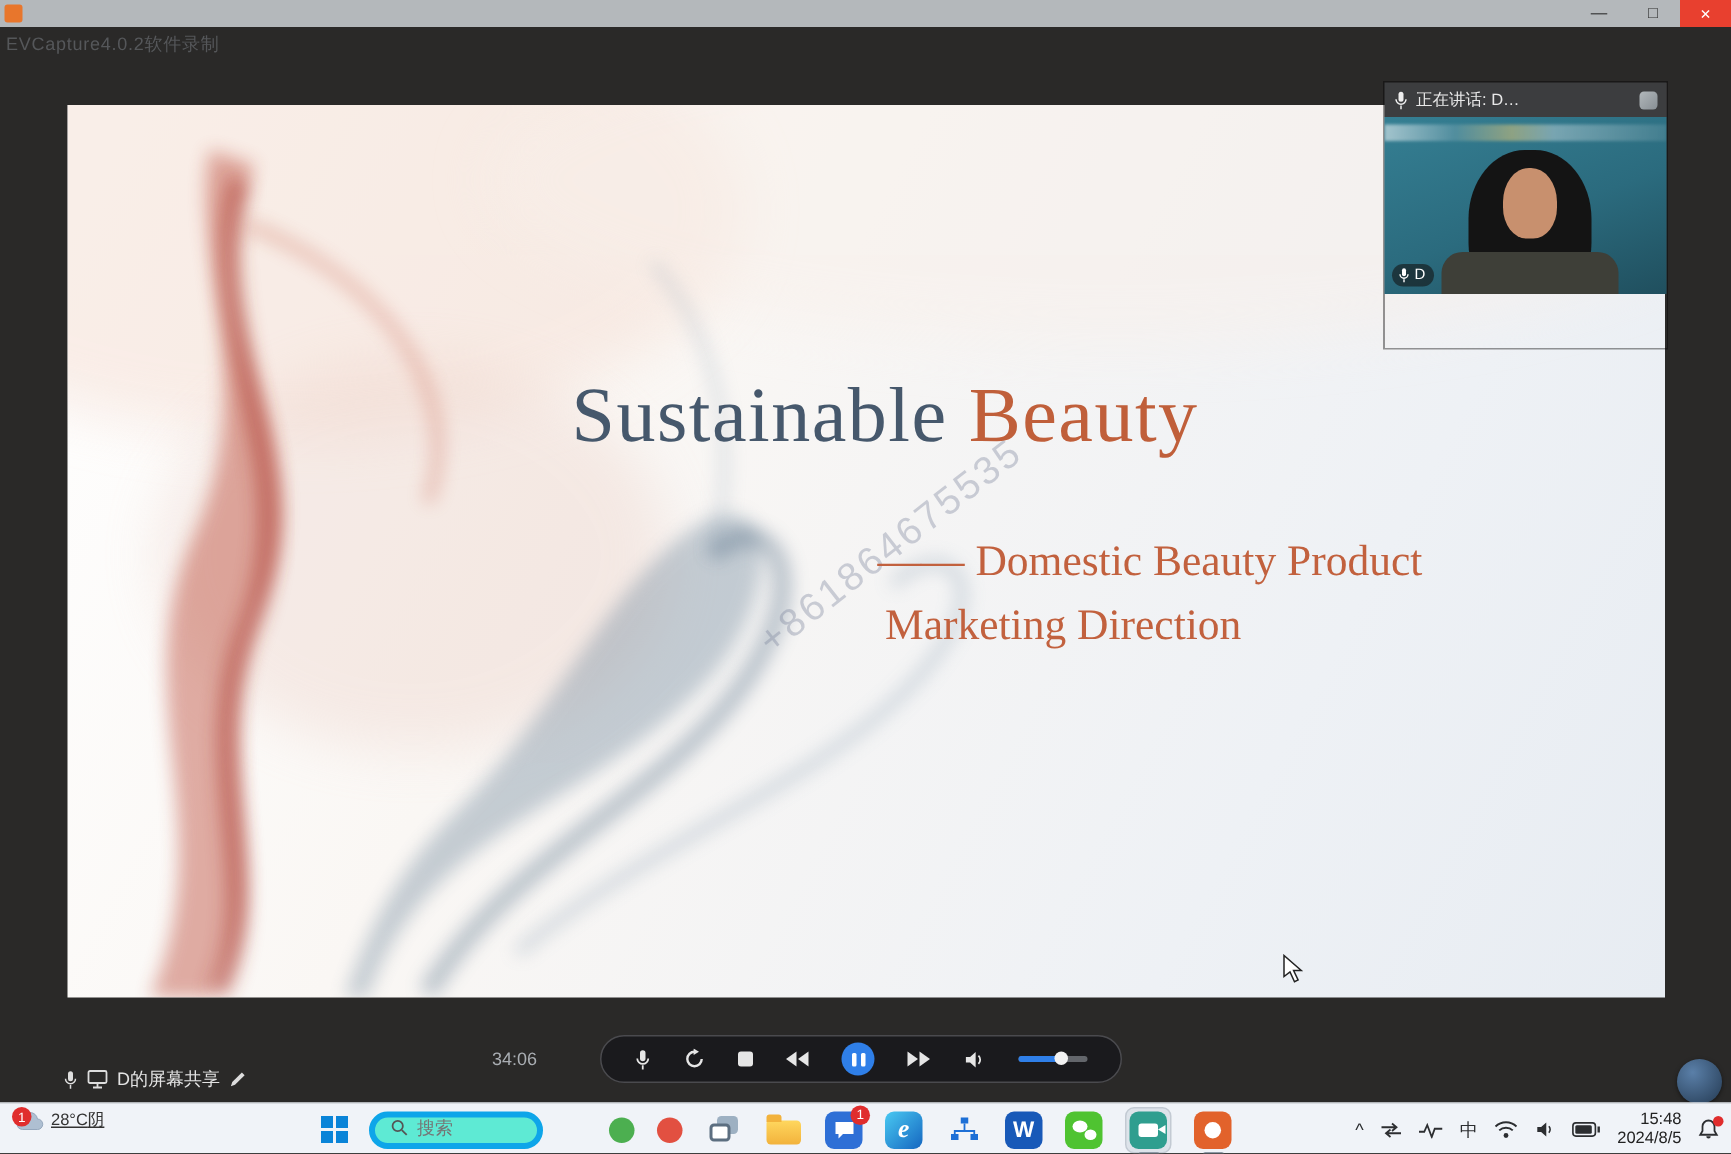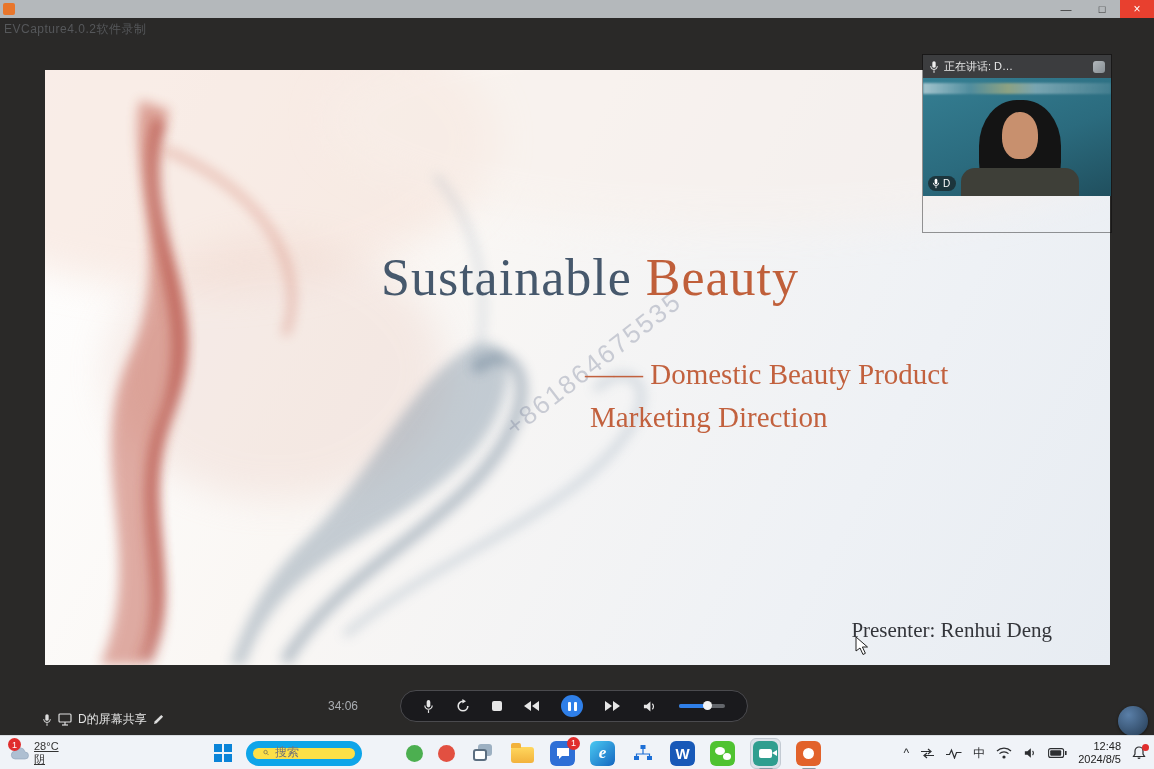--- a/index.html
+++ b/index.html
@@ -66,26 +66,26 @@
   .sharebar { position:absolute; left:42px; top:711px; display:flex; align-items:center; gap:6px; color:#e3e3e3; font-size:12px; }
 
   .floating-widget { position:absolute; left:1118px; top:706px; width:30px; height:30px; border-radius:50%;
                      background:radial-gradient(circle at 35% 30%, #5a7fa8, #243a52); box-shadow:0 1px 3px rgba(0,0,0,.5); }
 
   
   .taskbar { position:absolute; left:0; top:735px; width:1154px; height:34px; background:#f0f3f8; border-top:1px solid #d8dce1; }
   .weather { position:absolute; left:4px; top:2px; display:flex; align-items:center; gap:4px; padding:2px 6px; border-radius:4px; }
   .weather-badge { position:absolute; left:4px; top:0px; width:13px; height:13px; border-radius:50%; background:#e02d2d;
                    color:#fff; font-size:9px; display:flex; align-items:center; justify-content:center; z-index:2; }
-  .weather-texts { display:flex; flex-direction:column; line-height:1.15; font-size:11px; color:#333;text-decoration:underline; }
+  .weather-texts { display:flex; flex-direction:row; line-height:1.15; font-size:11px; color:#333;text-decoration:underline; }
   .tb-center { position:absolute; left:214px; top:0; height:34px; display:flex; align-items:center; gap:14px; }
   .winlogo { width:18px; height:18px; display:grid; grid-template-columns:8px 8px; grid-template-rows:8px 8px; gap:2px; cursor:pointer; }
   .winlogo i { background:#0a84d8; display:block; }
-  .search-pill { width:116px; height:25px; border-radius:13px; background:#fde047; border:7px solid #0ea5e9;
-                 display:flex; align-items:flex-end; gap:6px; padding:0 10px; }
+  .search-pill { width:116px; height:25px; border-radius:13px; background:#5eead4; border:4px solid #0ea5e9;
+                 display:flex; align-items:flex-start; gap:6px; padding:0 10px; }
   .search-pill input { border:none; outline:none; width:70px; font-size:12px; color:#444; background:transparent; font-family:"Liberation Sans",sans-serif; }
   .apps { display:flex; align-items:center; gap:15px; margin-left:30px; }
   .app { position:relative; width:25px; height:25px; border-radius:6px; display:flex; align-items:center; justify-content:center;
          color:#fff; font-size:15px; font-weight:bold; cursor:pointer; }
   .app.small { width:17px; height:17px; border-radius:50%; }
   .app .badge { position:absolute; right:-5px; top:-4px; width:13px; height:13px; border-radius:50%; background:#e02d2d;
                 color:#fff; font-size:9px; font-weight:normal; display:flex; align-items:center; justify-content:center; }
   .app.open::after { content:""; position:absolute; bottom:-5px; left:50%; transform:translateX(-50%);
                      width:14px; height:3px; border-radius:2px; background:#8d99a6; }
   .app-selected { background:#dde3ea; border:1px solid #c3cad3; border-radius:6px; padding:2px; display:flex; }
@@ -148,21 +148,20 @@
       <path d="M430,300 C450,220 430,150 390,105" stroke="#7c93a8" stroke-width="6" fill="none" opacity="0.25" filter="url(#b1)"></path>
     </svg>
 
     <div class="watermark">+861864675535</div>
 
     <div class="slide-title">
       <span style="color: rgb(70, 88, 108);">Sustainable </span><span style="color: rgb(192, 95, 58);">Beauty</span>
     </div>
     <div class="slide-sub sub2" style="color: rgb(194, 97, 62);">Marketing Direction</div>
     <div class="slide-sub sub1" style="color: rgb(194, 97, 62);">—— Domestic Beauty Product</div>
-    <div class="presenter">Presenter: Renhui Deng</div>
   </div>
 
   <svg class="cursor" width="14" height="20" viewBox="0 0 14 20">
     <path d="M1,1 L1,15 L5,12 L8,18.5 L10.4,17.3 L7.4,11 L12.5,11 Z" fill="#fff" stroke="#222" stroke-width="1"></path>
   </svg>
 
   <div class="webcam">
     <div class="webcam-header">
       <svg class="ic" width="10" height="14" viewBox="0 0 12 16">
         <rect x="4" y="1" width="4" height="8" rx="2" fill="#eee"></rect>
@@ -347,21 +346,21 @@
       <svg class="ic" width="14" height="12" viewBox="0 0 16 14">
         <path d="M2 5 h3 l4 -3.5 v11 l-4 -3.5 h-3 z" fill="#2c2e31"></path>
         <path d="M11 4.5 a4 4 0 0 1 0 5" stroke="#2c2e31" stroke-width="1.2" fill="none"></path>
       </svg>
       <svg class="ic" width="19" height="10" viewBox="0 0 19 10">
         <rect x="0.6" y="0.6" width="15" height="8.8" rx="2" stroke="#2c2e31" fill="none" stroke-width="1.1"></rect>
         <rect x="2.2" y="2.2" width="11" height="5.6" rx="1" fill="#2c2e31"></rect>
         <rect x="17" y="3" width="1.6" height="4" fill="#2c2e31"></rect>
       </svg>
       <span class="clock">
-        <span>12:48</span>
+        <span>15:48</span>
         <span>2024/8/5</span>
       </span>
       <span class="bell-wrap">
         <svg class="ic" width="14" height="14" viewBox="0 0 14 14">
           <path d="M7 1 a4 4 0 0 1 4 4 v3 l1.5 2.5 h-11 L3 8 V5 a4 4 0 0 1 4 -4 z" fill="none" stroke="#2c2e31" stroke-width="1.2"></path>
           <path d="M5.5 11.5 a1.5 1.5 0 0 0 3 0" fill="#2c2e31"></path>
         </svg>
         <span class="bell-dot"></span>
       </span>
     </div>

